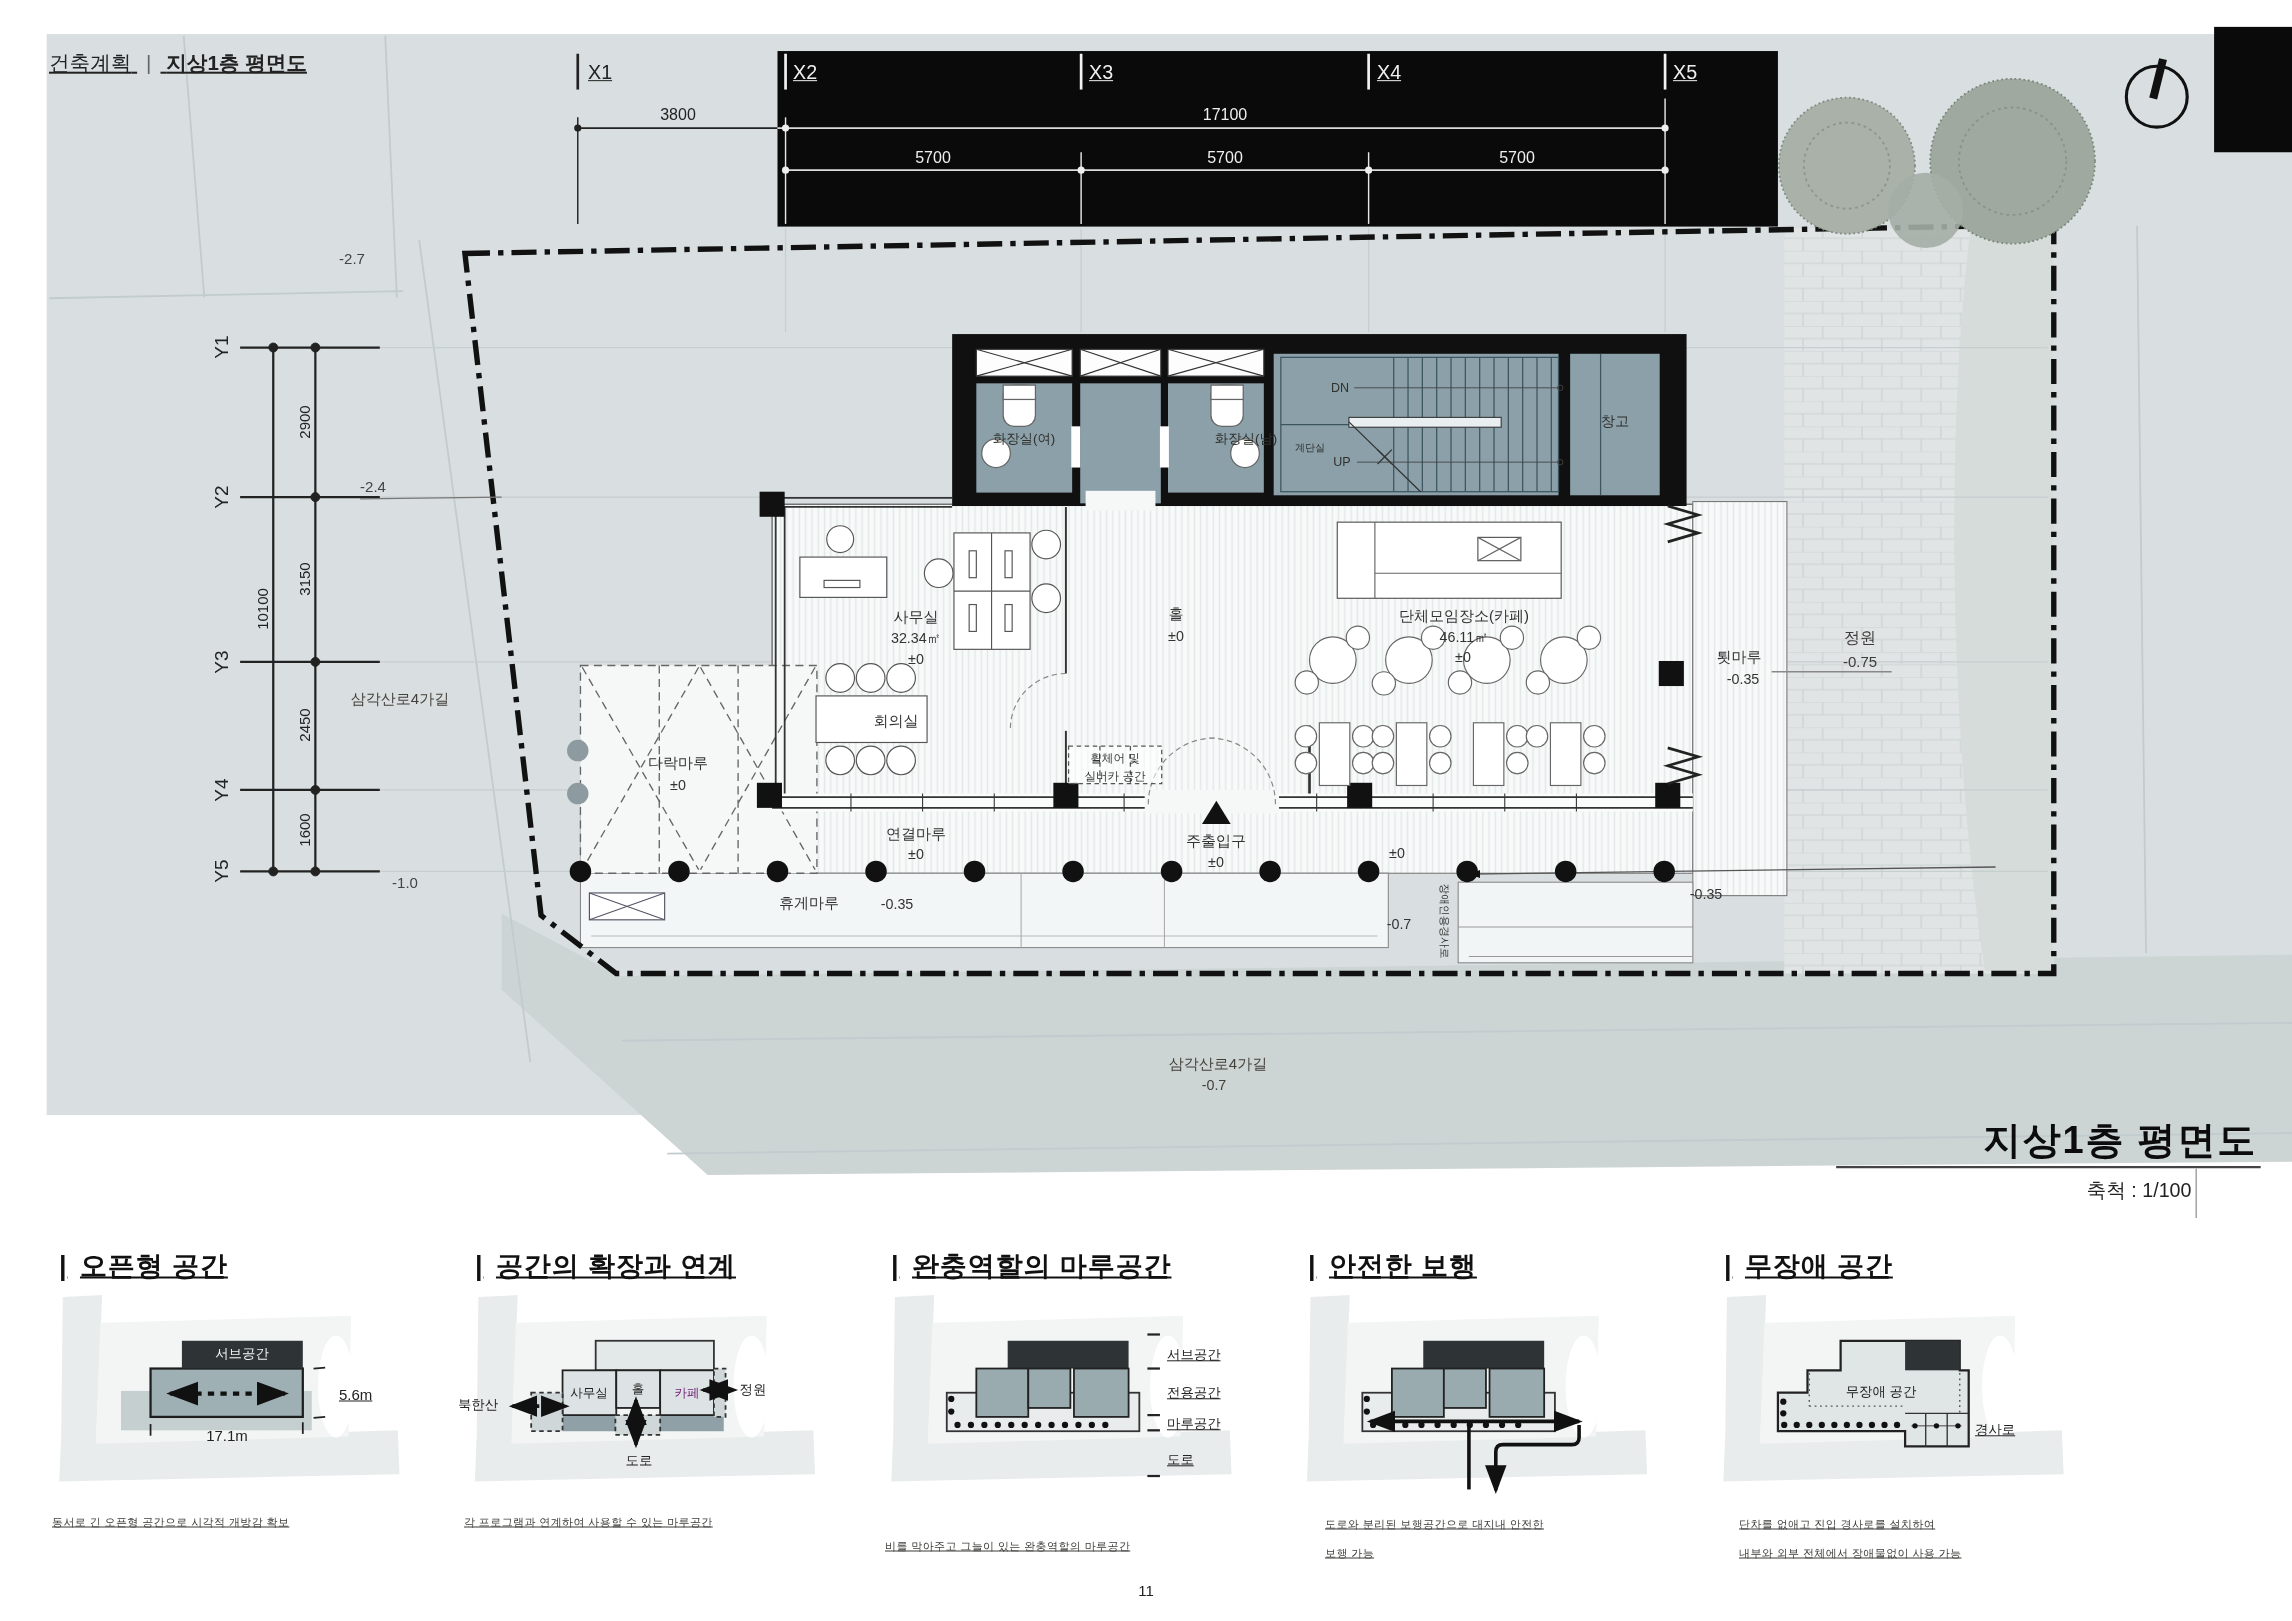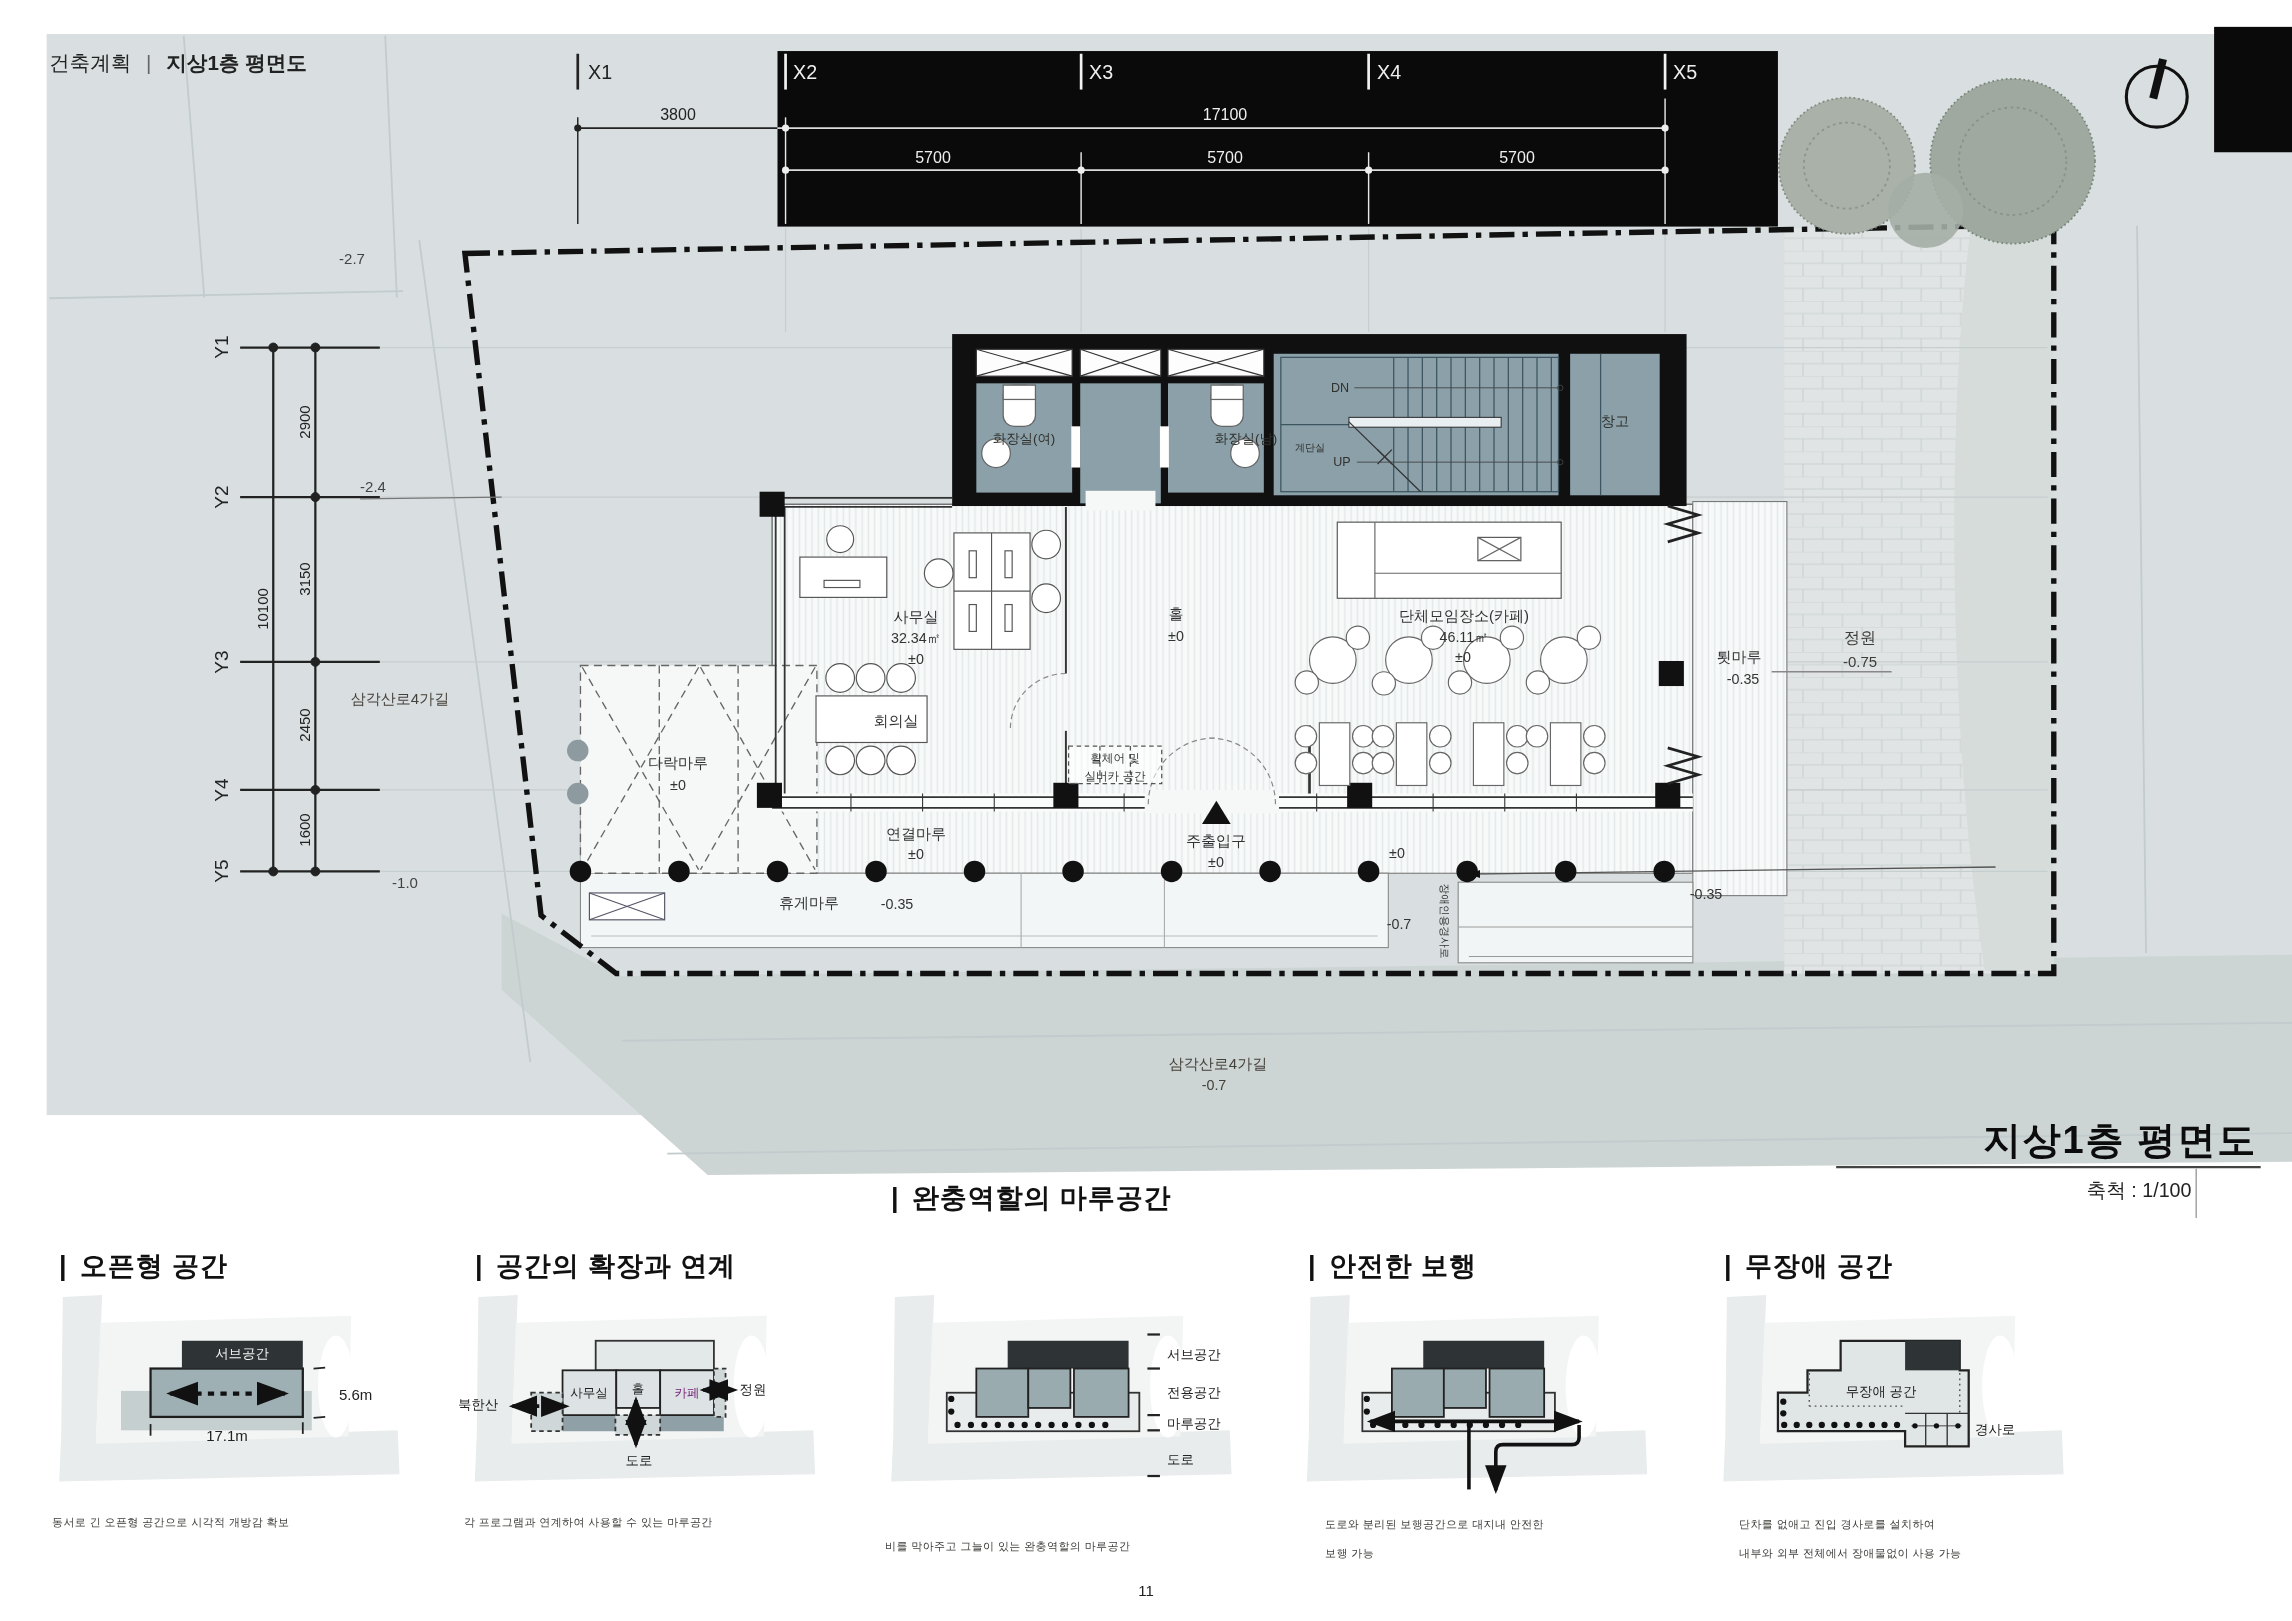--- a/index.html
+++ b/index.html
@@ -1,21 +1,21 @@
 <!DOCTYPE html>
 <html style="font-size:14.3px"><head>
 <meta charset="utf-8">
 <style>
   html,body{margin:0;padding:0;background:#fff;}
   .page{position:relative;width:2293px;height:1622px;background:#ffffff;overflow:hidden;
         font-family:"Liberation Sans", sans-serif;}
   .plan-svg{position:absolute;left:0;top:0;}
   .lbl{position:absolute;white-space:nowrap;color:#3a3a38;transform:translate(-50%,-50%);
        font-family:"Liberation Sans", sans-serif;line-height:1;}
-  .la{transform:translate(0,-50%);}            
+  .la{transform:translate(0,-50%);text-decoration:underline;}            
   .tr{transform:none;text-align:right;}        
   .w{color:#efefef;}
   .rot{transform:translate(-50%,-50%) rotate(-90deg);}
   .rot90{transform:translate(-50%,-50%) rotate(90deg);}
   .b{font-weight:bold;}
   .cap{font-size:11px;color:#3c3c3a;letter-spacing:0.4px;}
   .dt{font-size:27px;font-weight:bold;color:#111;letter-spacing:0.9px;}
   .dt .bar{margin-right:12.5px;font-weight:bold;}
   .roomlbl{color:#30302c;}
 </style>
@@ -564,21 +564,21 @@
 <div class="lbl" style="left:1706px;top:894px;font-size:14.3px;color:#333;">-0.35</div>
 <div class="lbl rot90" style="left:1445px;top:921px;font-size:10.7px;color:#333;">장애인용경사로</div>
 
 <div class="lbl tr b" style="left:1836px;top:1121px;width:421px;font-size:38px;color:#0c0c0c;letter-spacing:1.8px;">지상1층 평면도</div>
 <div class="lbl" style="left:2139px;top:1191px;font-size:19.7px;color:#222;">축척 : 1/100</div>
 
 <div class="lbl la dt" style="left:59px;top:1266px;">
   <span class="bar">|</span><span>오픈형 공간</span></div>
 <div class="lbl la dt" style="left:475px;top:1266px;">
   <span class="bar">|</span><span>공간의 확장과 연계</span></div>
-<div class="lbl la dt" style="left:891px;top:1198px;">
+<div class="lbl la dt" style="left:891px;top:1266px;">
   <span class="bar">|</span><span>완충역할의 마루공간</span></div>
 <div class="lbl la dt" style="left:1308px;top:1266px;">
   <span class="bar">|</span><span>안전한 보행</span></div>
 <div class="lbl la dt" style="left:1724px;top:1266px;">
   <span class="bar">|</span><span>무장애 공간</span></div>
 
 <div class="lbl" style="left:242px;top:1354px;font-size:13.4px;color:#f2f2f2;">서브공간</div>
 <div class="lbl la" style="left:339px;top:1394px;font-size:15px;color:#222;">5.6m</div>
 <div class="lbl" style="left:227px;top:1435px;font-size:15px;color:#222;">17.1m</div>
 <div class="lbl" style="left:478px;top:1405px;font-size:13.4px;color:#222;">북한산</div>

